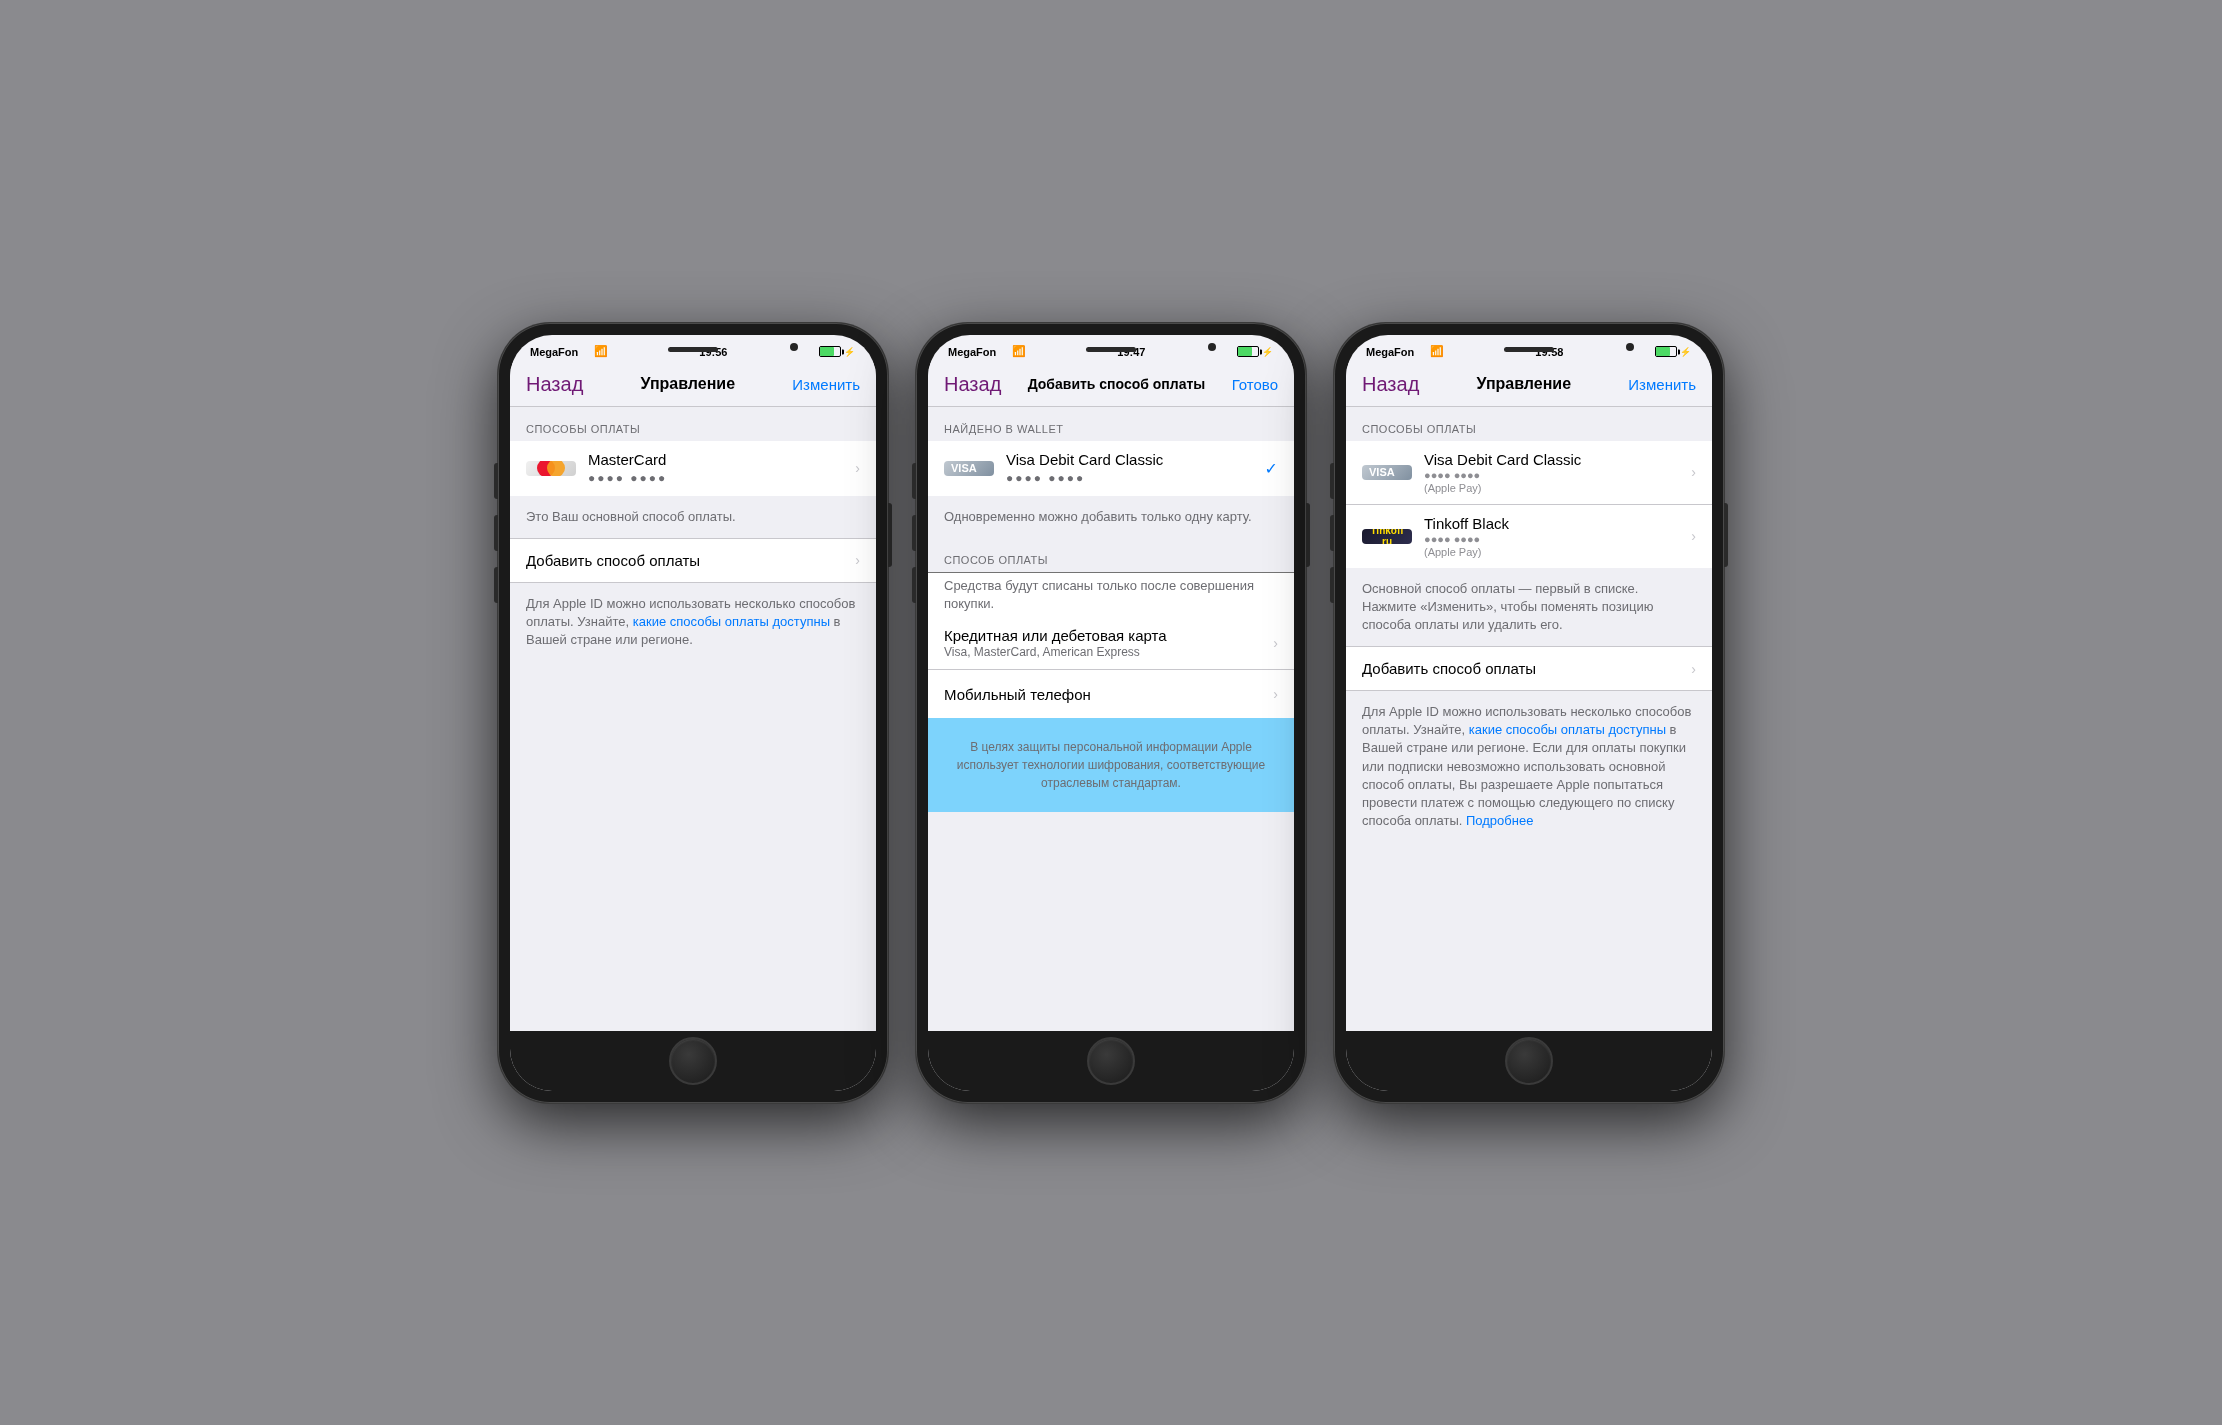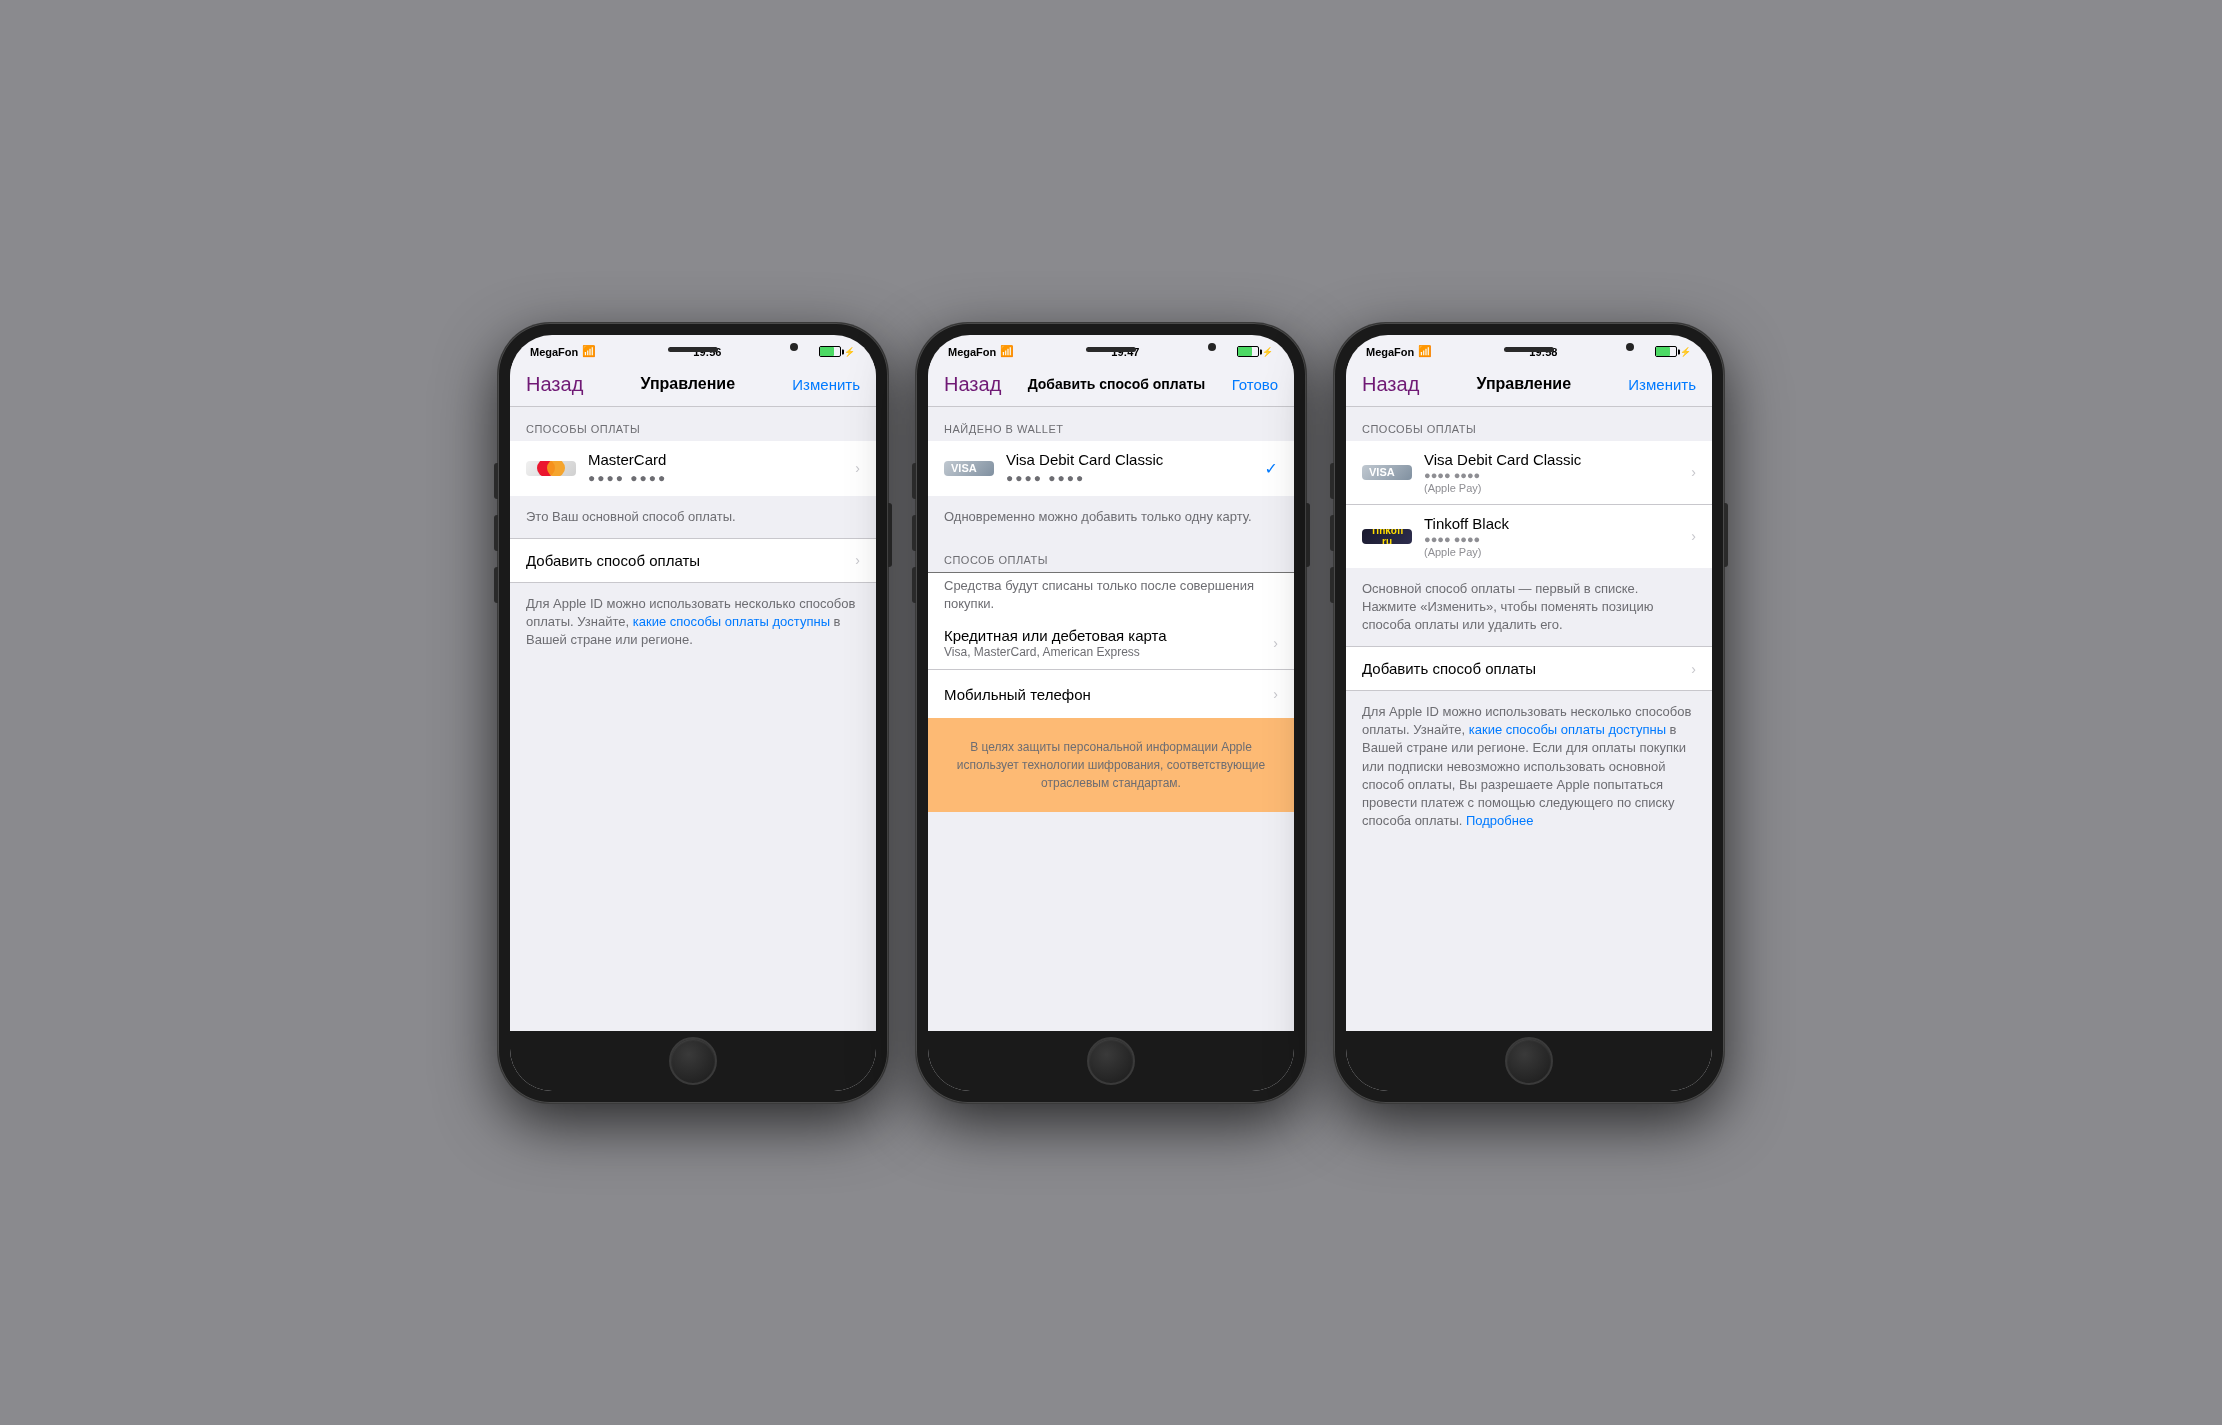--- a/index.html
+++ b/index.html
@@ -78,21 +78,21 @@
       align-items: center;
       flex-shrink: 0;
     }
 
     .status-left {
       font-size: 11px;
       font-weight: 600;
       color: #000;
       display: flex;
       align-items: center;
-      gap: 4px;
+      gap: 16px;
     }
     .status-center {
       font-size: 11px;
       font-weight: 600;
       color: #000;
     }
     .status-right {
       display: flex;
       align-items: center;
       gap: 4px;
@@ -290,21 +290,21 @@
       background: #fff;
       padding: 13px 16px;
       font-size: 15px;
       color: #000;
       border-top: 1px solid #c8c7cc;
       border-bottom: 1px solid #c8c7cc;
       cursor: pointer;
     }
 
     .footer-note {
-      background: #fdba74;
+      background: #7dd3fc;
       text-align: center;
       font-size: 12px;
       color: #6d6d72;
       padding: 20px 12px;
       line-height: 1.5;
     }
 
     
     .home-button-area {
       height: 60px;

